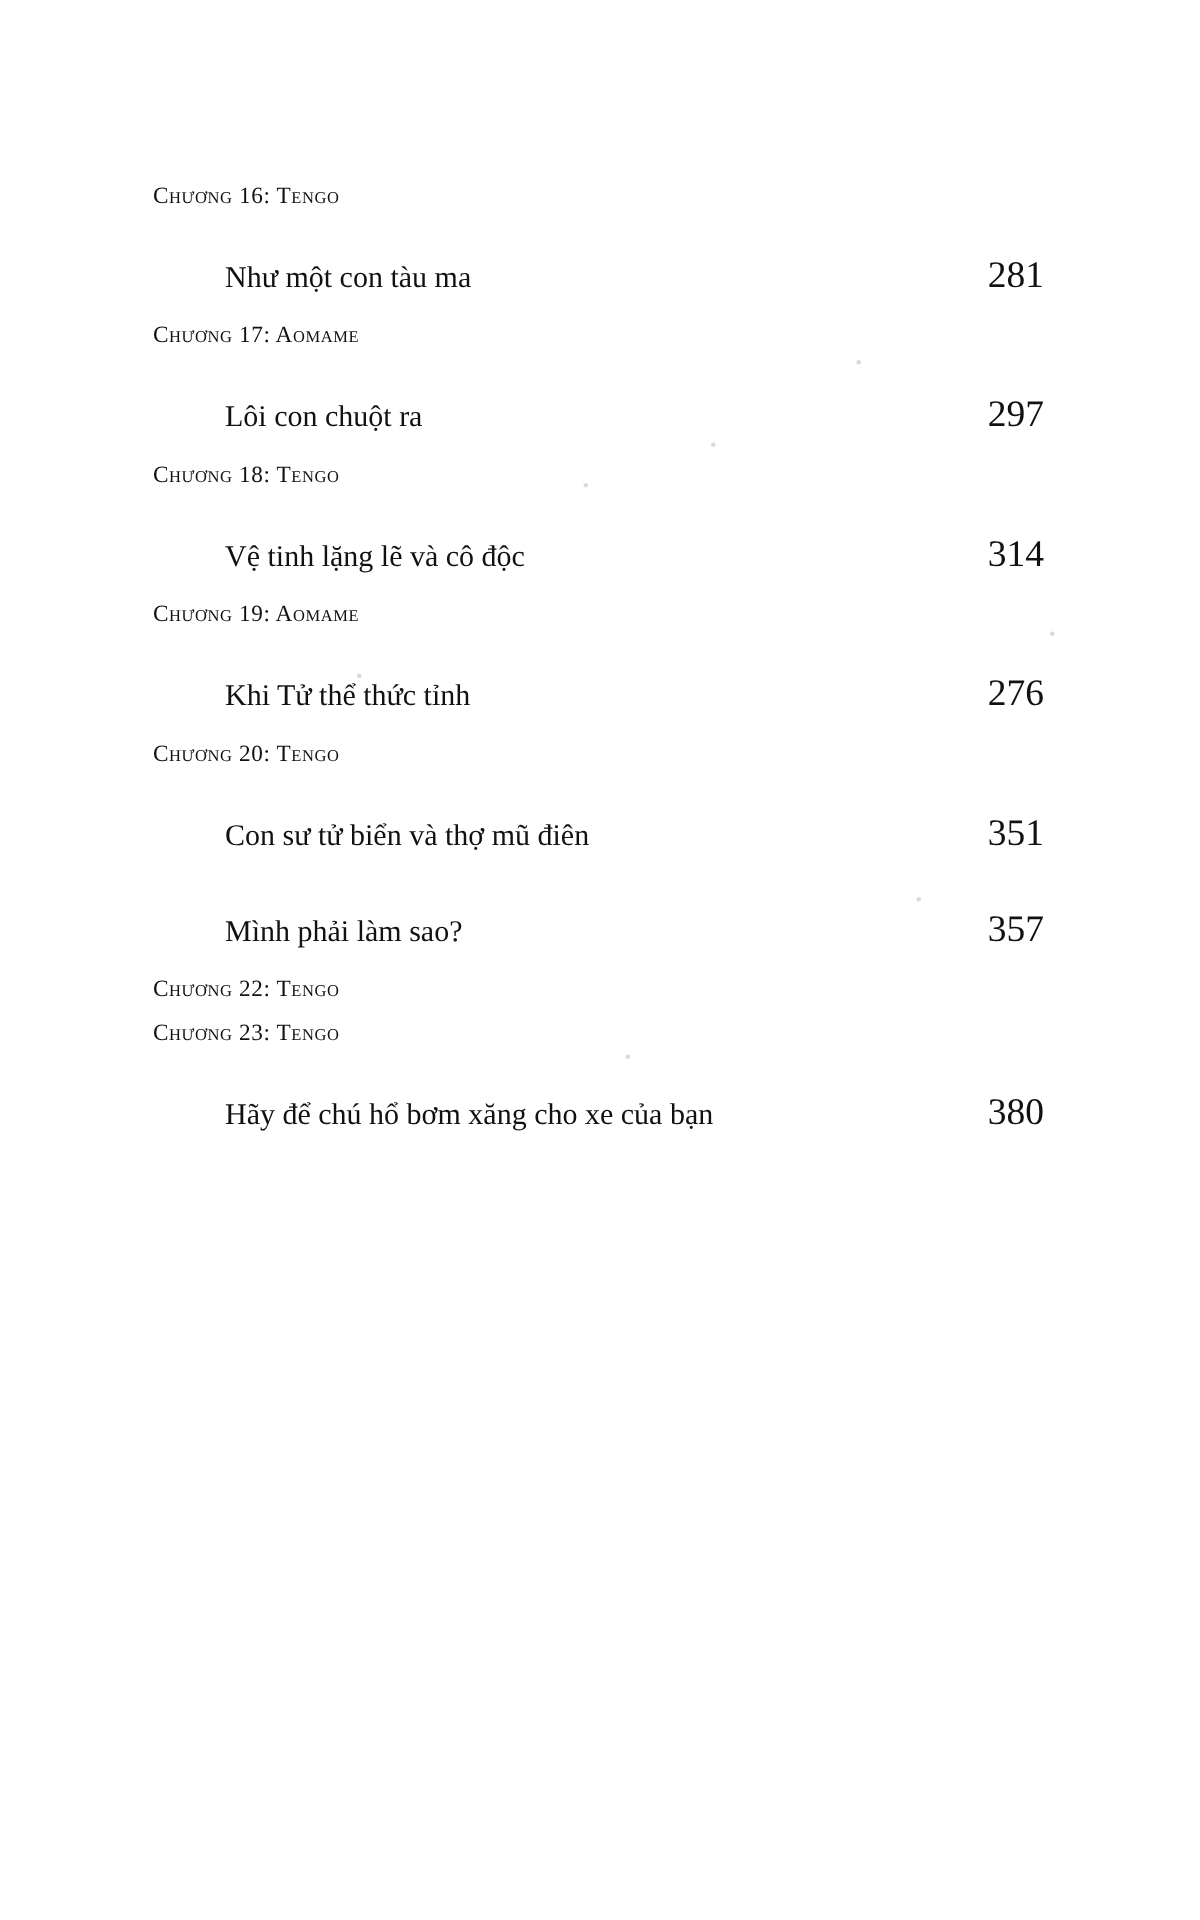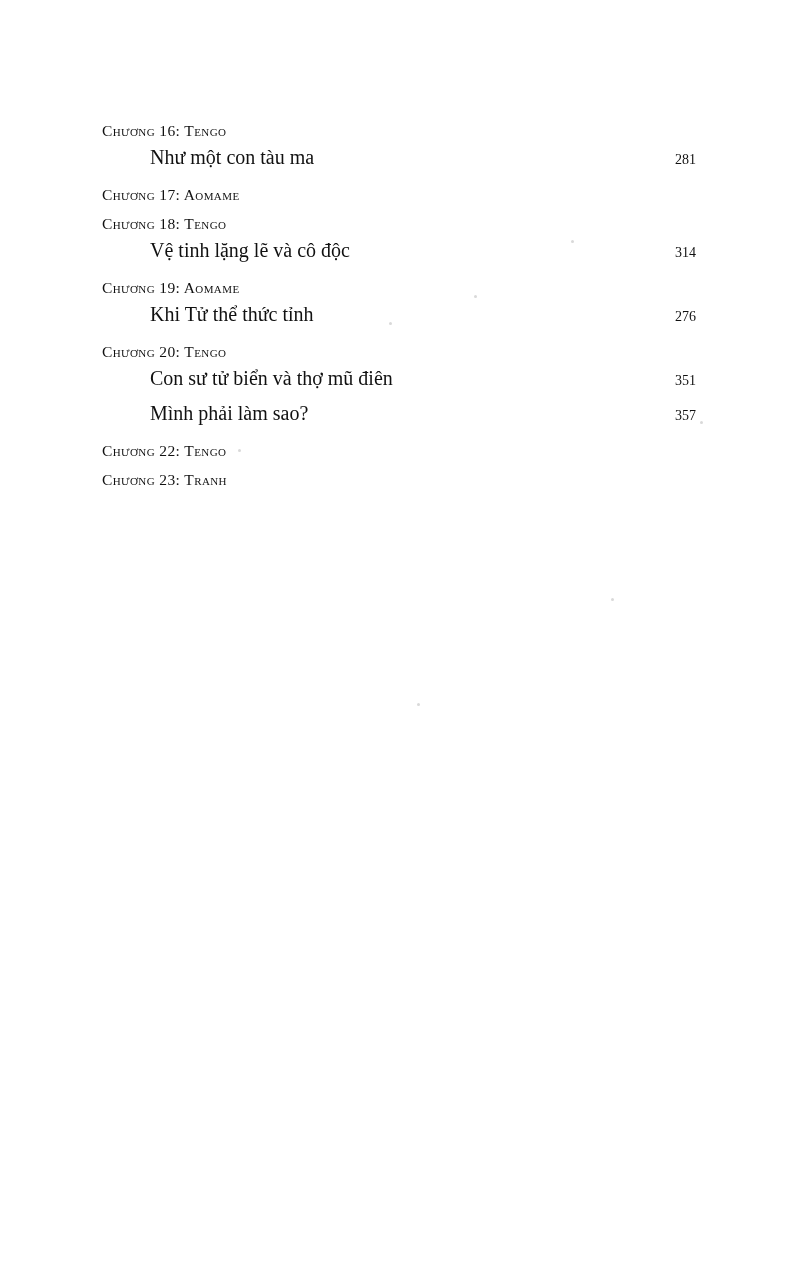--- a/index.html
+++ b/index.html
@@ -52,23 +52,24 @@
     align-items: baseline;
     justify-content: space-between;
     padding-left: 48px;
     padding-top: 5px;
     padding-bottom: 7px;
   }
   .title-text {
     font-size: 20px;
     line-height: 1.15;
     color: #111111;
+    margin-top: 28px;
   }
   .page-num {
-    font-size: 14px;
+    font-size: 25px;
     color: #111111;
     font-family: "Liberation Serif", "DejaVu Serif", serif;
     text-align: right;
     min-width: 44px;
     padding-right: 2px;
   }
   
   .speck {
     position: absolute;
     background: #b9b9b9;
@@ -86,20 +87,24 @@
     <div class="entry">
       <div class="chapter-line"><span class="sc">Chương 16: Tengo</span></div>
       <div class="title-line">
         <span class="title-text">Như một con tàu ma</span>
         <span class="page-num">281</span>
       </div>
     </div>
 
     <div class="entry">
       <div class="chapter-line"><span class="sc">Chương 17: Aomame</span></div>
+      <div class="title-line">
+        <span class="title-text">Lôi con chuột ra</span>
+        <span class="page-num">297</span>
+      </div>
     </div>
 
     <div class="entry">
       <div class="chapter-line"><span class="sc">Chương 18: Tengo</span></div>
       <div class="title-line">
         <span class="title-text">Vệ tinh lặng lẽ và cô độc</span>
         <span class="page-num">314</span>
       </div>
     </div>
 
@@ -124,21 +129,25 @@
         <span class="title-text">Mình phải làm sao?</span>
         <span class="page-num">357</span>
       </div>
     </div>
 
     <div class="entry">
       <div class="chapter-line"><span class="sc">Chương 22: Tengo</span></div>
     </div>
 
     <div class="entry">
-      <div class="chapter-line"><span class="sc">Chương 23: Tranh</span></div>
+      <div class="chapter-line"><span class="sc">Chương 23: Tengo</span></div>
+      <div class="title-line">
+        <span class="title-text">Hãy để chú hổ bơm xăng cho xe của bạn</span>
+        <span class="page-num">380</span>
+      </div>
     </div>
 
 
   </div>
 
   <div class="speck" style="left:571px; top:240px; width:3px; height:3px;"></div>
   <div class="speck" style="left:474px; top:295px; width:3px; height:3px;"></div>
   <div class="speck" style="left:389px; top:322px; width:3px; height:3px;"></div>
   <div class="speck" style="left:700px; top:421px; width:3px; height:3px;"></div>
   <div class="speck" style="left:238px; top:449px; width:3px; height:3px;"></div>

